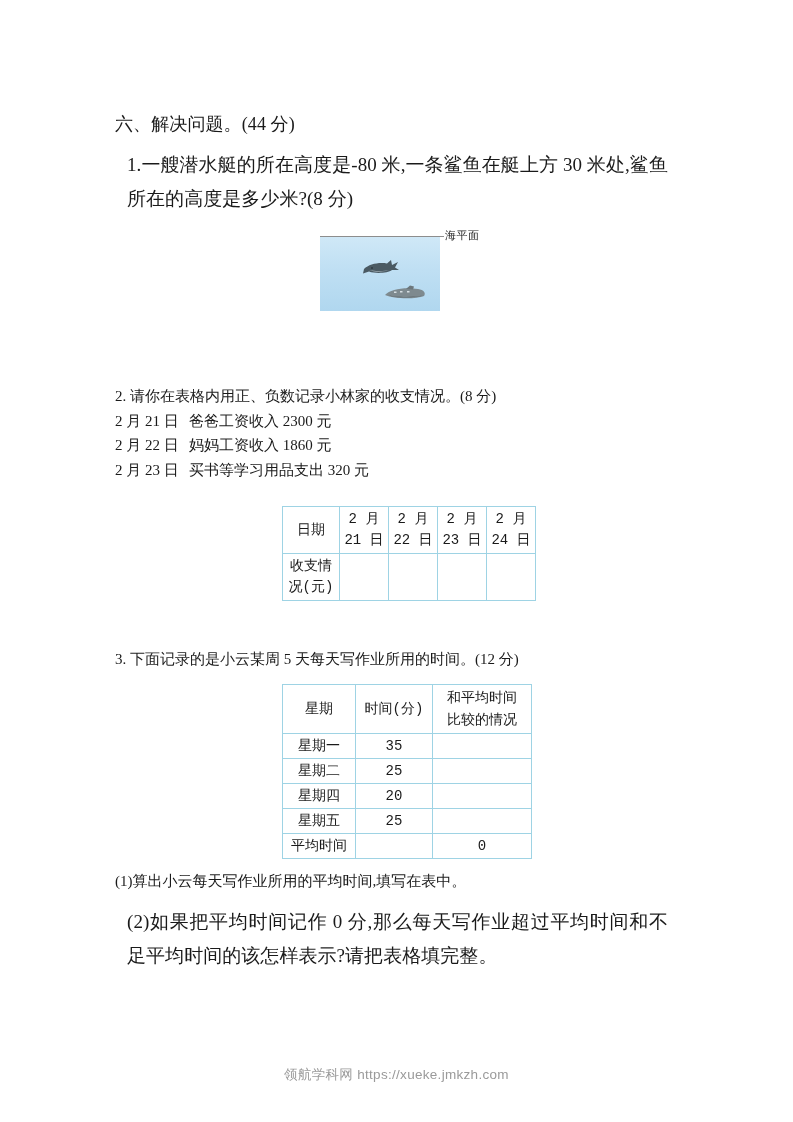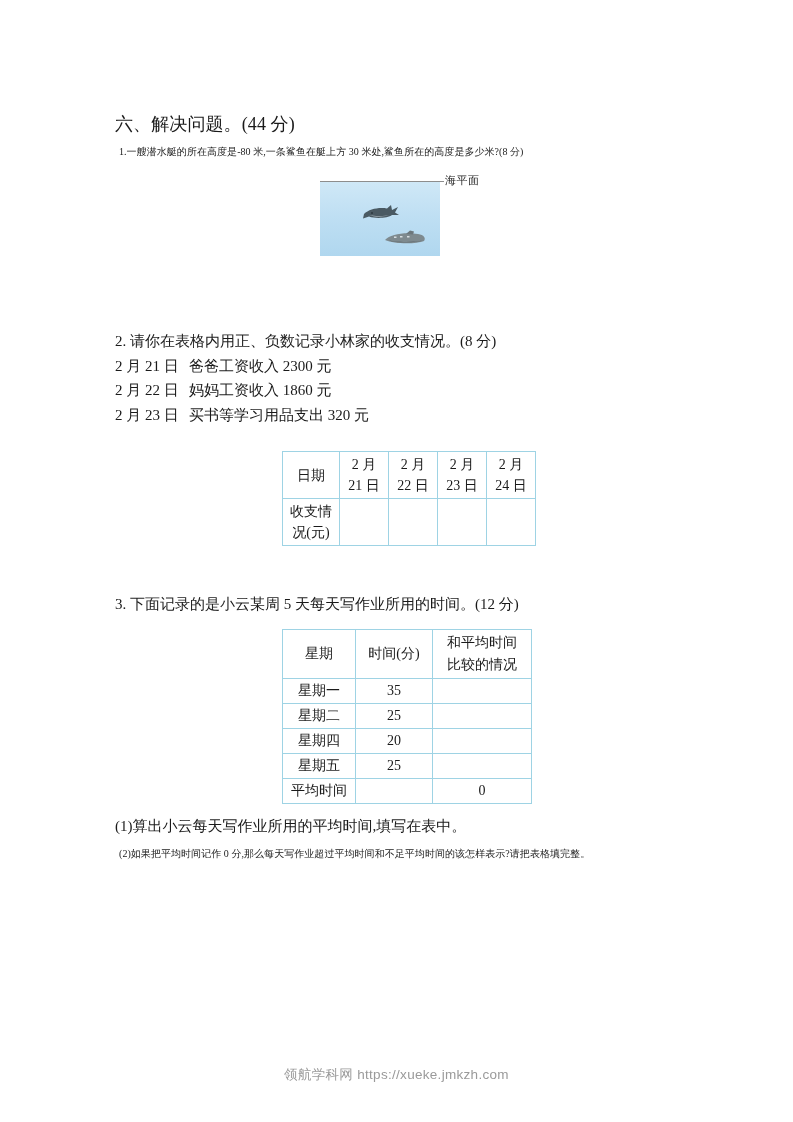--- a/index.html
+++ b/index.html
@@ -31,23 +31,23 @@
   }
 
   
   .q-head {
     font-size: 18px;
     line-height: 24px;
     margin: 0 0 2px 0;
     letter-spacing: 0.1px;
   }
   .q-body {
-    font-size: 10px;
-    line-height: 23px;
-    margin: 4px;
+    font-size: 19px;
+    line-height: 34px;
+    margin: 12px;
     text-align: justify;
     letter-spacing: 0.05px;
   }
   .q-line {
     font-size: 15px;
     line-height: 24.5px;
     margin: 0;
     white-space: nowrap;
   }
   .ledger-date {
@@ -99,21 +99,21 @@
   }
   .sub {
     position: absolute;
     left: 62px;
     top: 46px;
     width: 46px;
     height: 18px;
   }
   table.grid {
     border-collapse: collapse;
-    font-family: Liberation Serif, serif;
+    font-family: Liberation Mono, monospace;
     background: #fff;
   }
   table.grid td, table.grid th {
     border: 1px solid #9ed3e4;
     font-weight: normal;
     text-align: center;
     vertical-align: middle;
     font-size: 14px;
     color: #1a1a1a;
     padding: 0;

